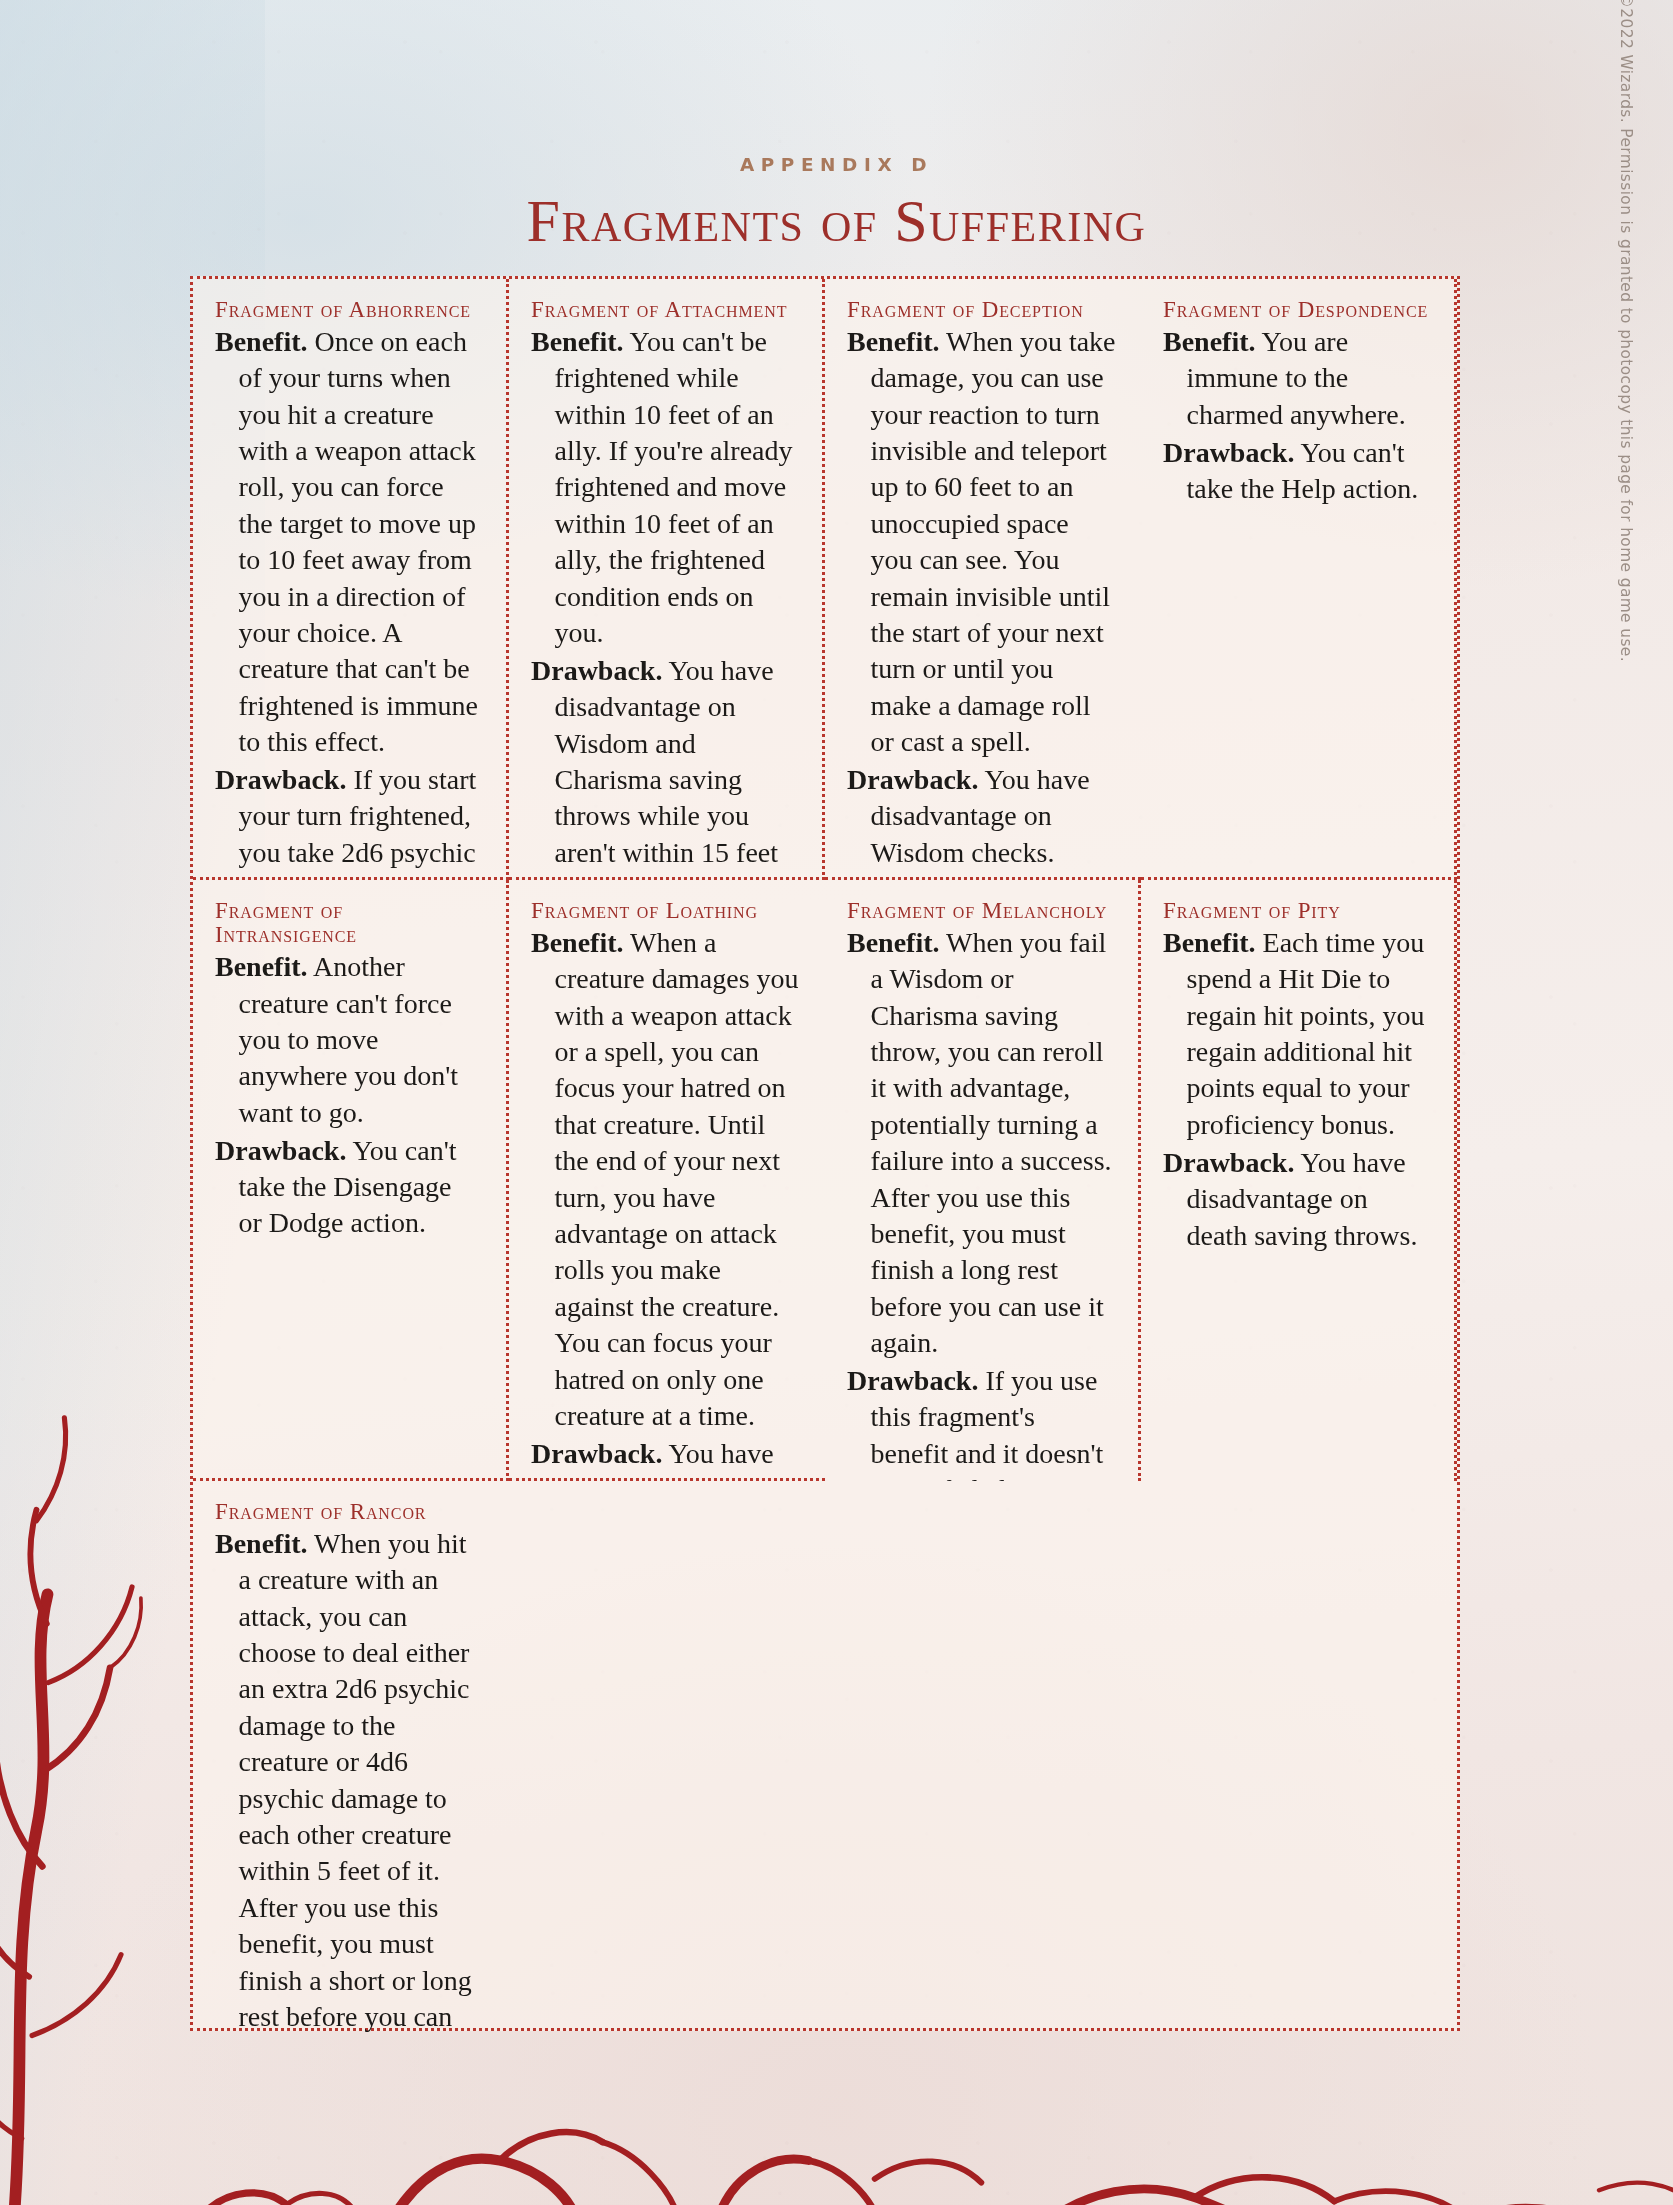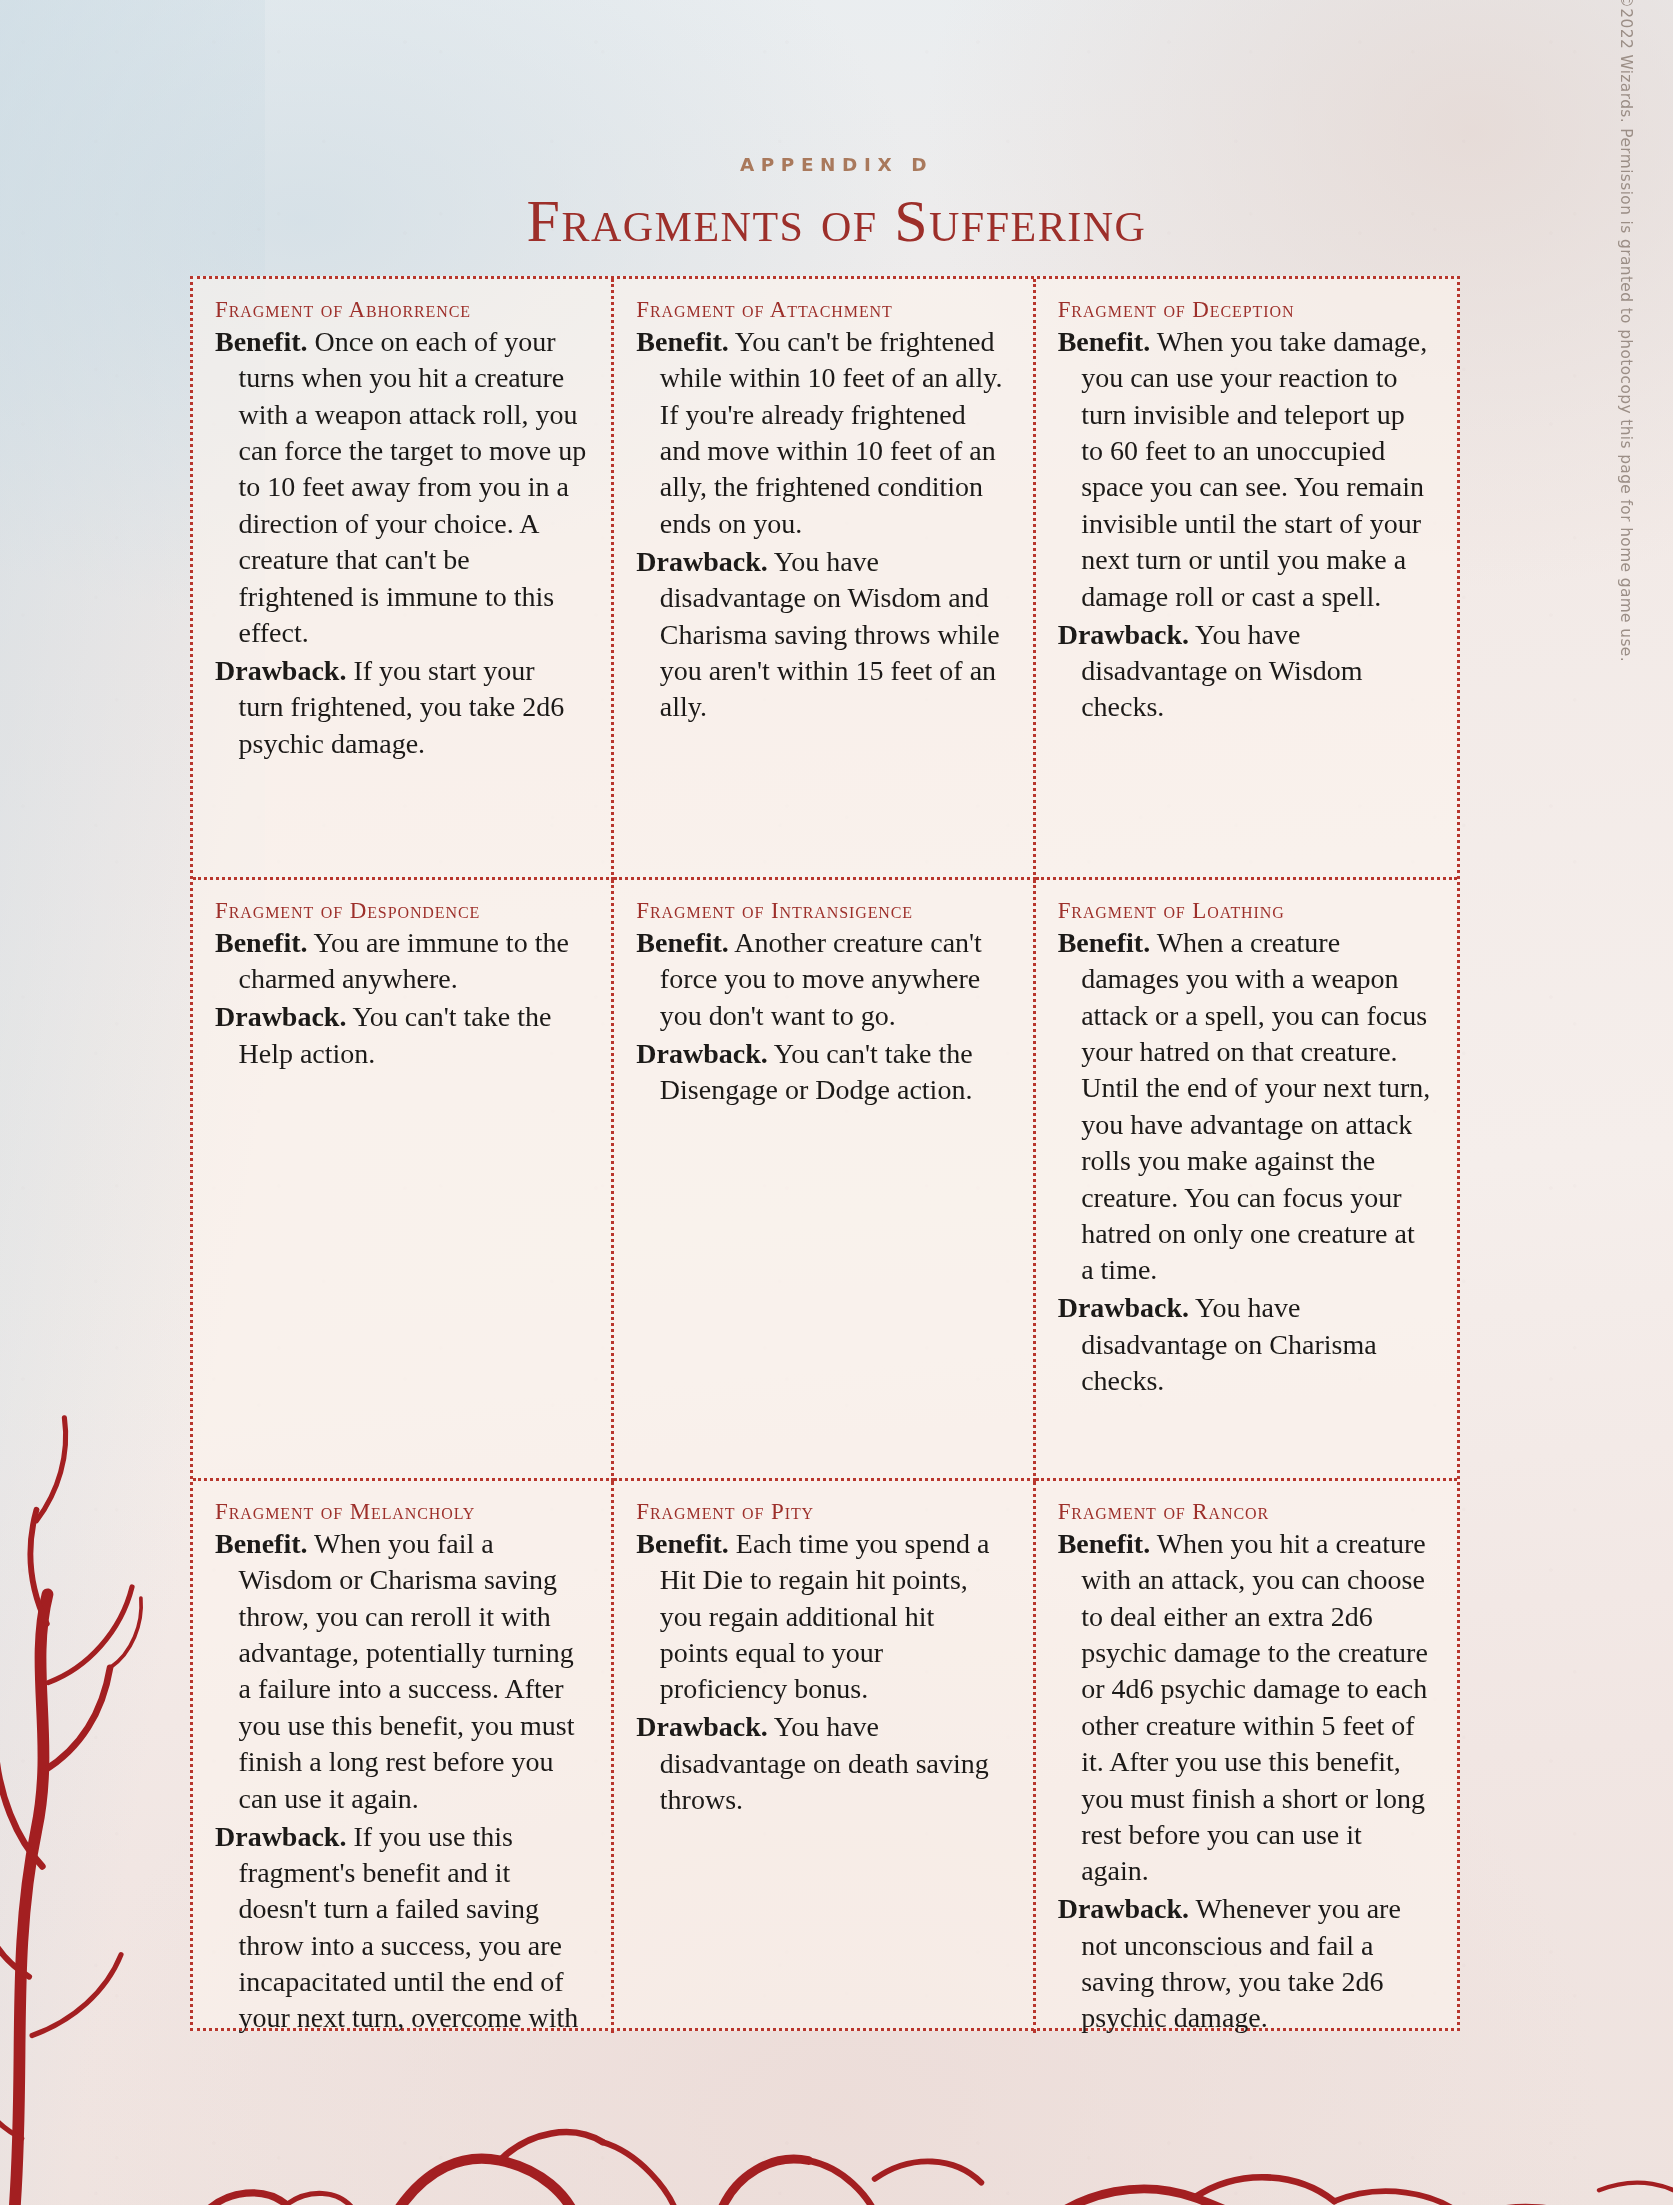--- a/index.html
+++ b/index.html
@@ -86,21 +86,21 @@
 
   
   .grid {
     position: absolute;
     left: 190px;
     top: 276px;
     width: 1270px;
     height: 1755px;
     background: rgba(252,243,238,0.62);
     display: grid;
-    grid-template-columns: 1fr 1fr 1fr;
+    grid-template-columns: 1fr 1fr 1fr 1fr;
     grid-template-rows: 601px 601px 552px;
     border: 3.7px dotted #b8362d;
     box-sizing: border-box;
   }
   .cell {
     box-sizing: border-box;
     padding: 19px 25px 14.7px 22px;
     border-right: 3.7px dotted #b8362d;
     border-bottom: 3.7px dotted #b8362d;
     overflow: hidden;

